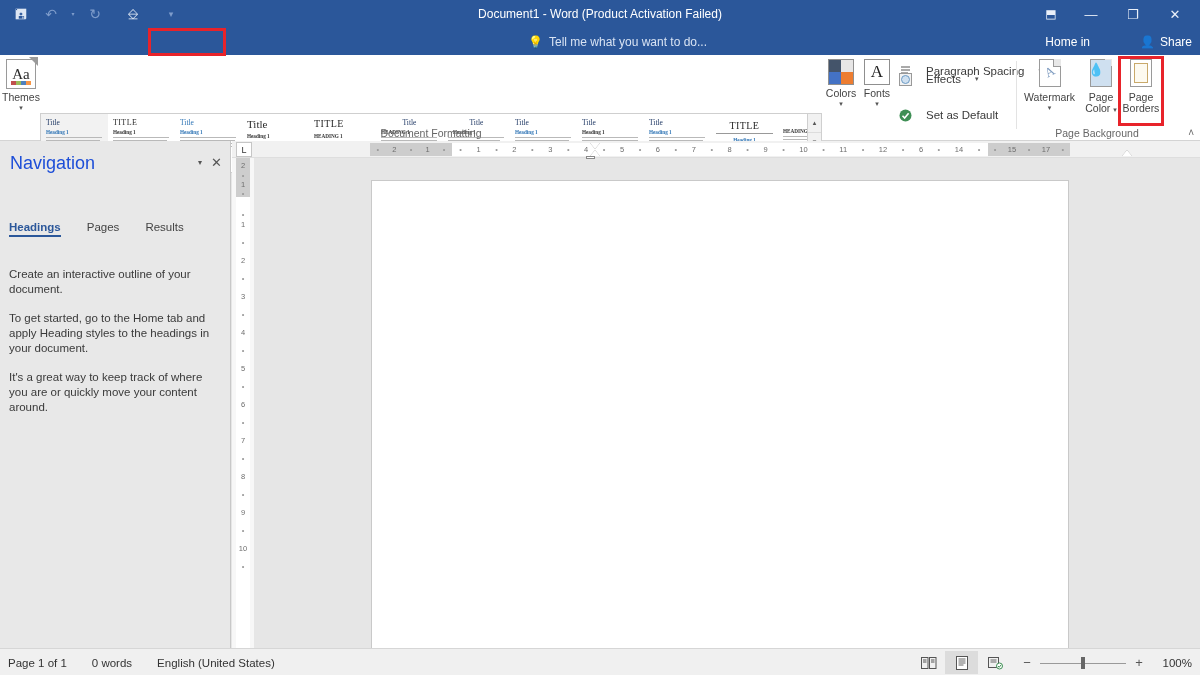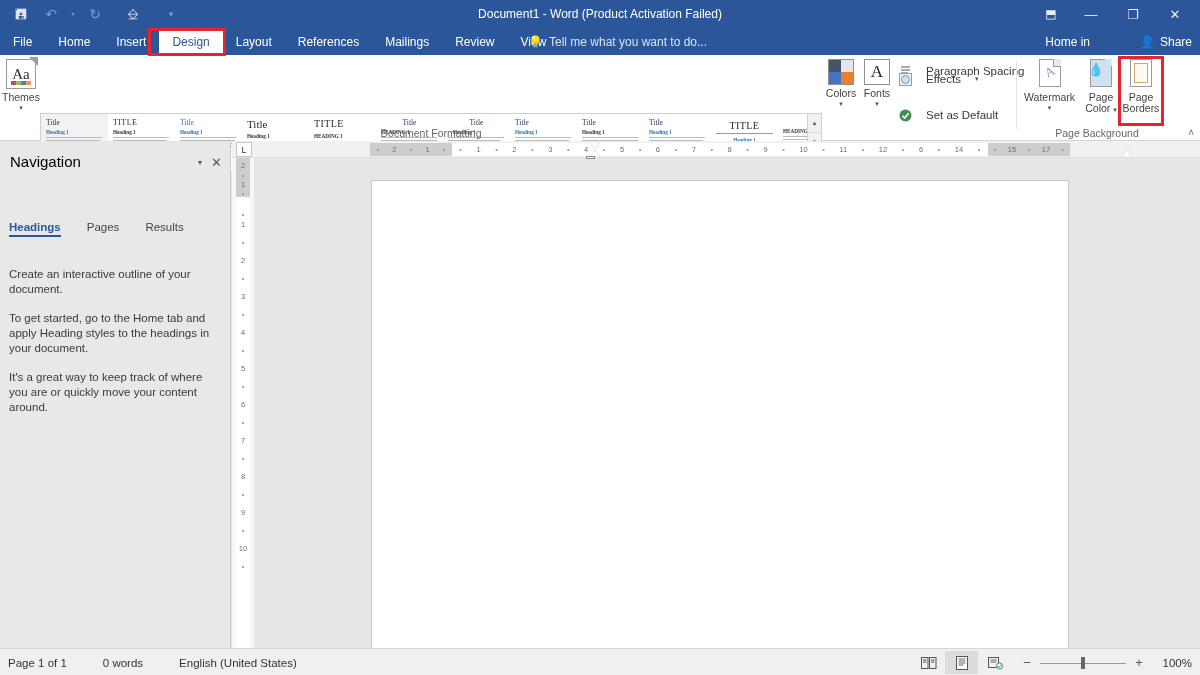--- a/index.html
+++ b/index.html
@@ -167,21 +167,21 @@
   .hl { position:absolute; border:3px solid #e8232a; pointer-events:none; }
 
   
   .collapse { position:absolute; right:6px; bottom:2px; font-size:10px; color:#666; }
 
   
   .navpane {
     position:absolute; left:0; top:141px; width:231px; height:507px;
     background:#e8e8e8; border-right:1px solid #c8c8c8;
   }
-  .navhdr { position:absolute; left:10px; top:12px; font-size:15px; color:#000000; }
+  .navhdr { position:absolute; left:10px; top:12px; font-size:18px; color:#1d4ed8; }
   .navhdr-btns { position:absolute; right:8px; top:14px; display:flex; gap:9px; align-items:center; color:#555; }
   .navhdr-btns .x { font-size:13px; }
   .navhdr-btns .c { font-size:8px; }
   .searchbox {
     position:absolute; left:8px; top:44px; width:206px; height:23px;
     background:#fff; border:1px solid #a9a9a9; display:flex; align-items:center;
   }
   .searchbox input {
     border:0; outline:0; flex:1; font-size:11.5px; color:#444; padding-left:6px;
     font-family:"Liberation Sans", sans-serif; background:transparent;
@@ -240,21 +240,21 @@
   .page {
     position:absolute; left:139px; top:39px; width:698px; height:513px;
     background:#fff; border:1px solid #c9c9c9;
   }
 
   
   .status {
     position:absolute; left:0; top:648px; width:1200px; height:27px;
     background:#f0f0f0; border-top:1px solid #d6d6d6;
   }
-  .status-left { position:absolute; left:8px; top:0; height:27px; display:flex; align-items:center; gap:36px; font-size:11.5px; color:#333; }
+  .status-left { position:absolute; left:8px; top:0; height:27px; display:flex; align-items:center; gap:25px; font-size:11.5px; color:#333; }
   .status-right { position:absolute; right:8px; top:0; height:27px; display:flex; align-items:center; gap:0px; }
   .viewbtn { width:33px; height:23px; display:flex; align-items:center; justify-content:center; color:#444; font-size:13px; }
   .viewbtn.act { background:#dcdcdc; }
   .zoomctl { display:flex; align-items:center; gap:7px; margin-left:10px; }
   .zoom-minus, .zoom-plus { font-size:13px; color:#555; width:12px; text-align:center; }
   .ztrack { position:relative; width:86px; height:12px; display:flex; align-items:center; }
   .ztrack .line { position:absolute; left:0; right:0; top:6px; height:1px; background:#9a9a9a; }
   .zthumb { position:absolute; left:48%; top:0; width:4px; height:12px; background:#666; }
   .zpct { font-size:11.5px; color:#333; margin-left:8px; width:32px; text-align:right; }
 </style>
@@ -277,31 +277,20 @@
     <div class="title">Document1 - Word (Product Activation Failed)</div>
     <div class="wincontrols">
       <div class="ribbondisp">⬒</div>
       <div>—</div>
       <div>❐</div>
       <div>✕</div>
     </div>
   </div>
 
   <div class="tabbar">
-    <div class="tabs">
-      <div class="tab">File</div>
-      <div class="tab">Home</div>
-      <div class="tab">Insert</div>
-      <div class="tab active">Design</div>
-      <div class="tab">Layout</div>
-      <div class="tab">References</div>
-      <div class="tab">Mailings</div>
-      <div class="tab">Review</div>
-      <div class="tab">View</div>
-    </div>
     <div class="tellme">
       <span class="bulb">💡</span>
       <span>Tell me what you want to do...</span>
     </div>
     <div class="signin">Home in</div>
     <div class="share">
       <span>👤</span>
       <span>Share</span>
     </div>
   </div>

